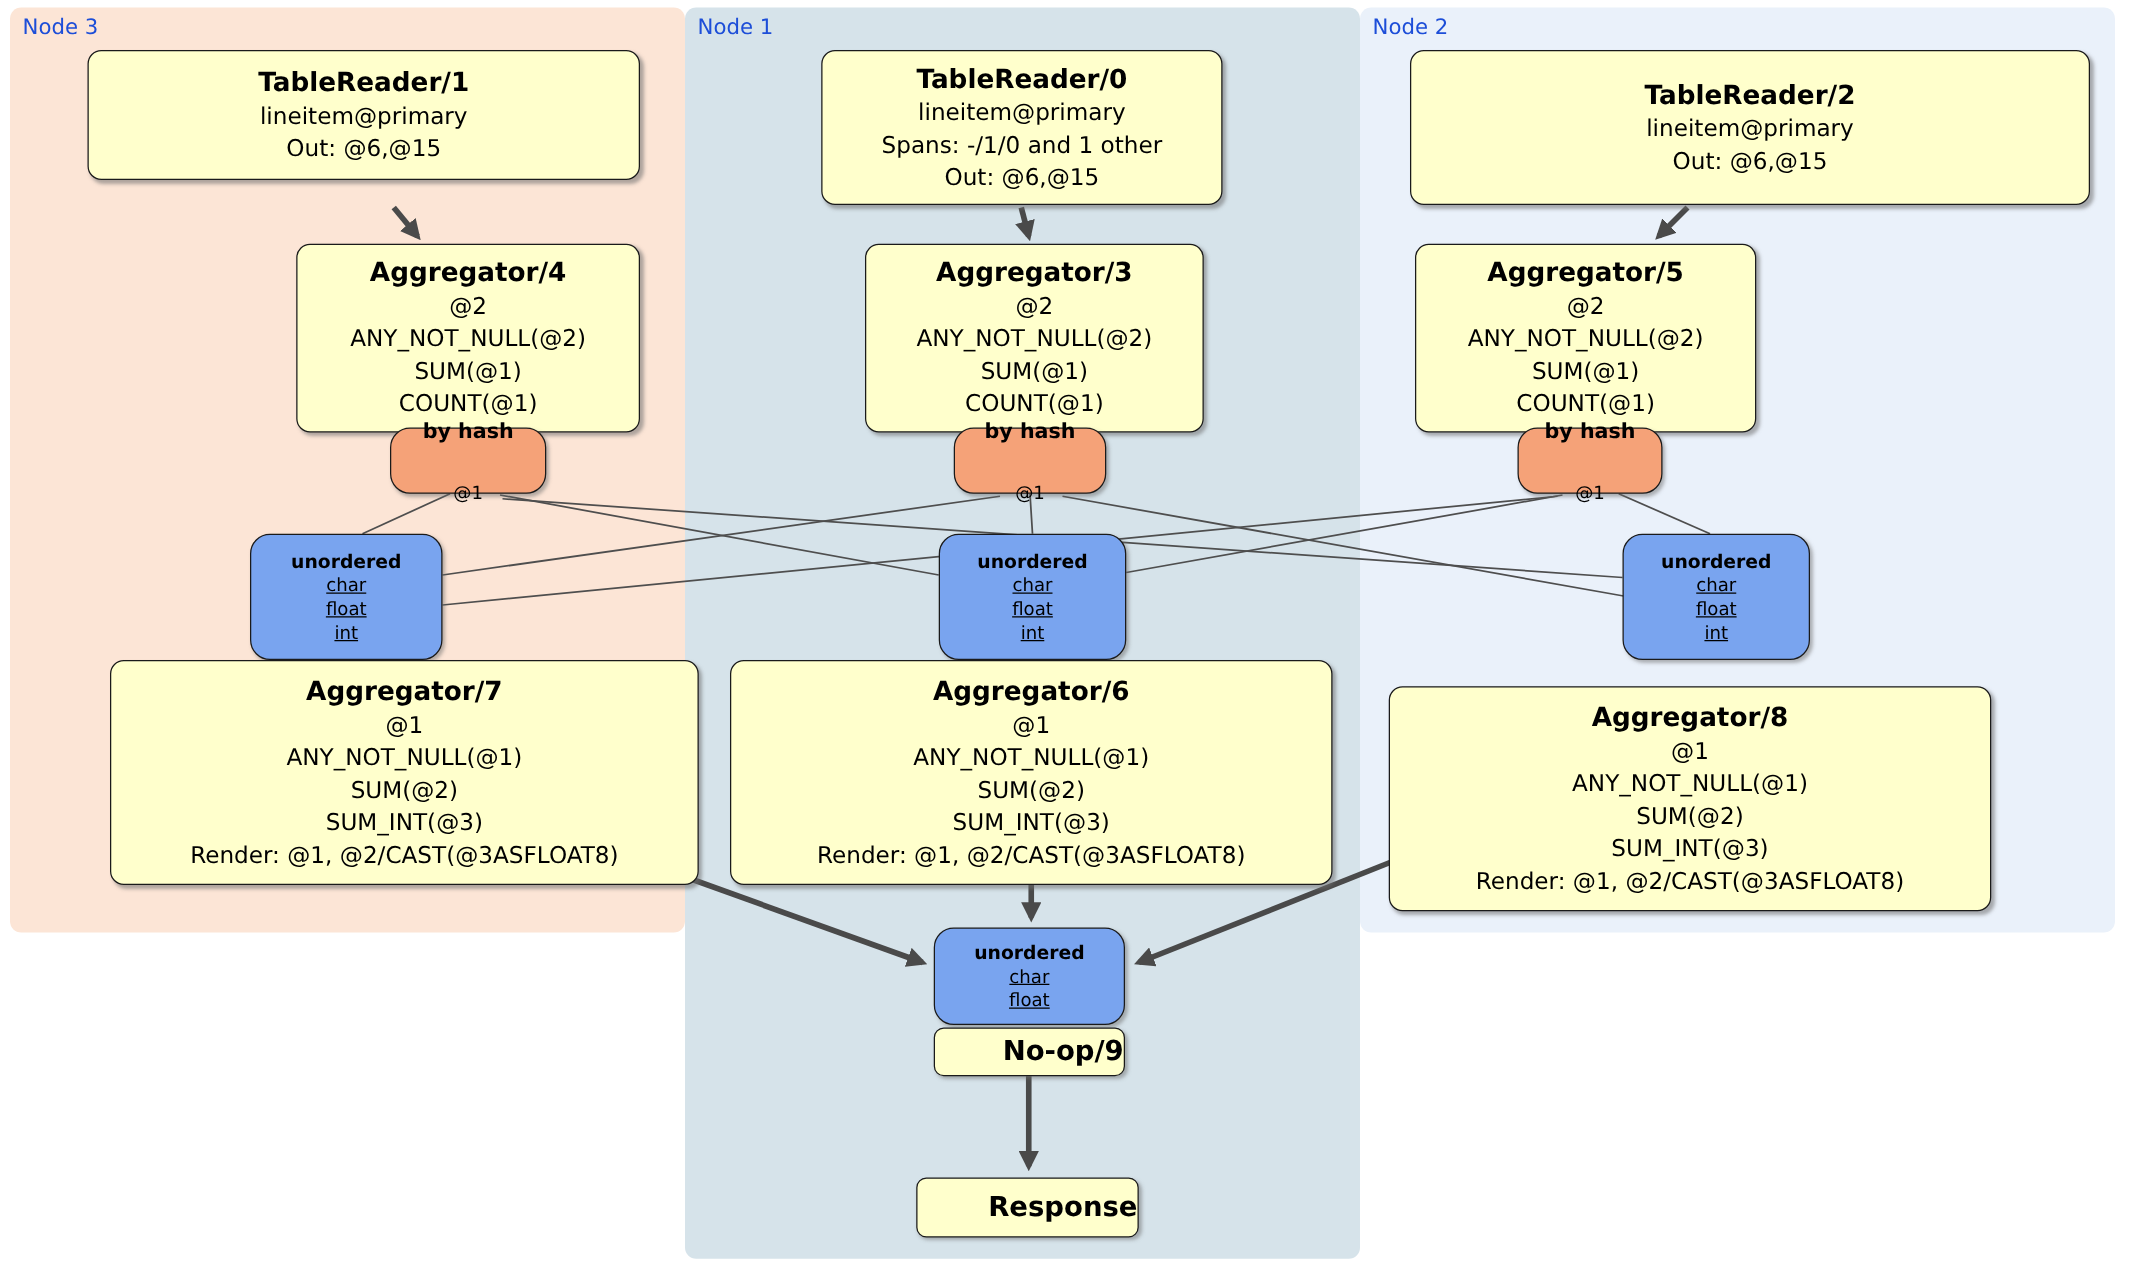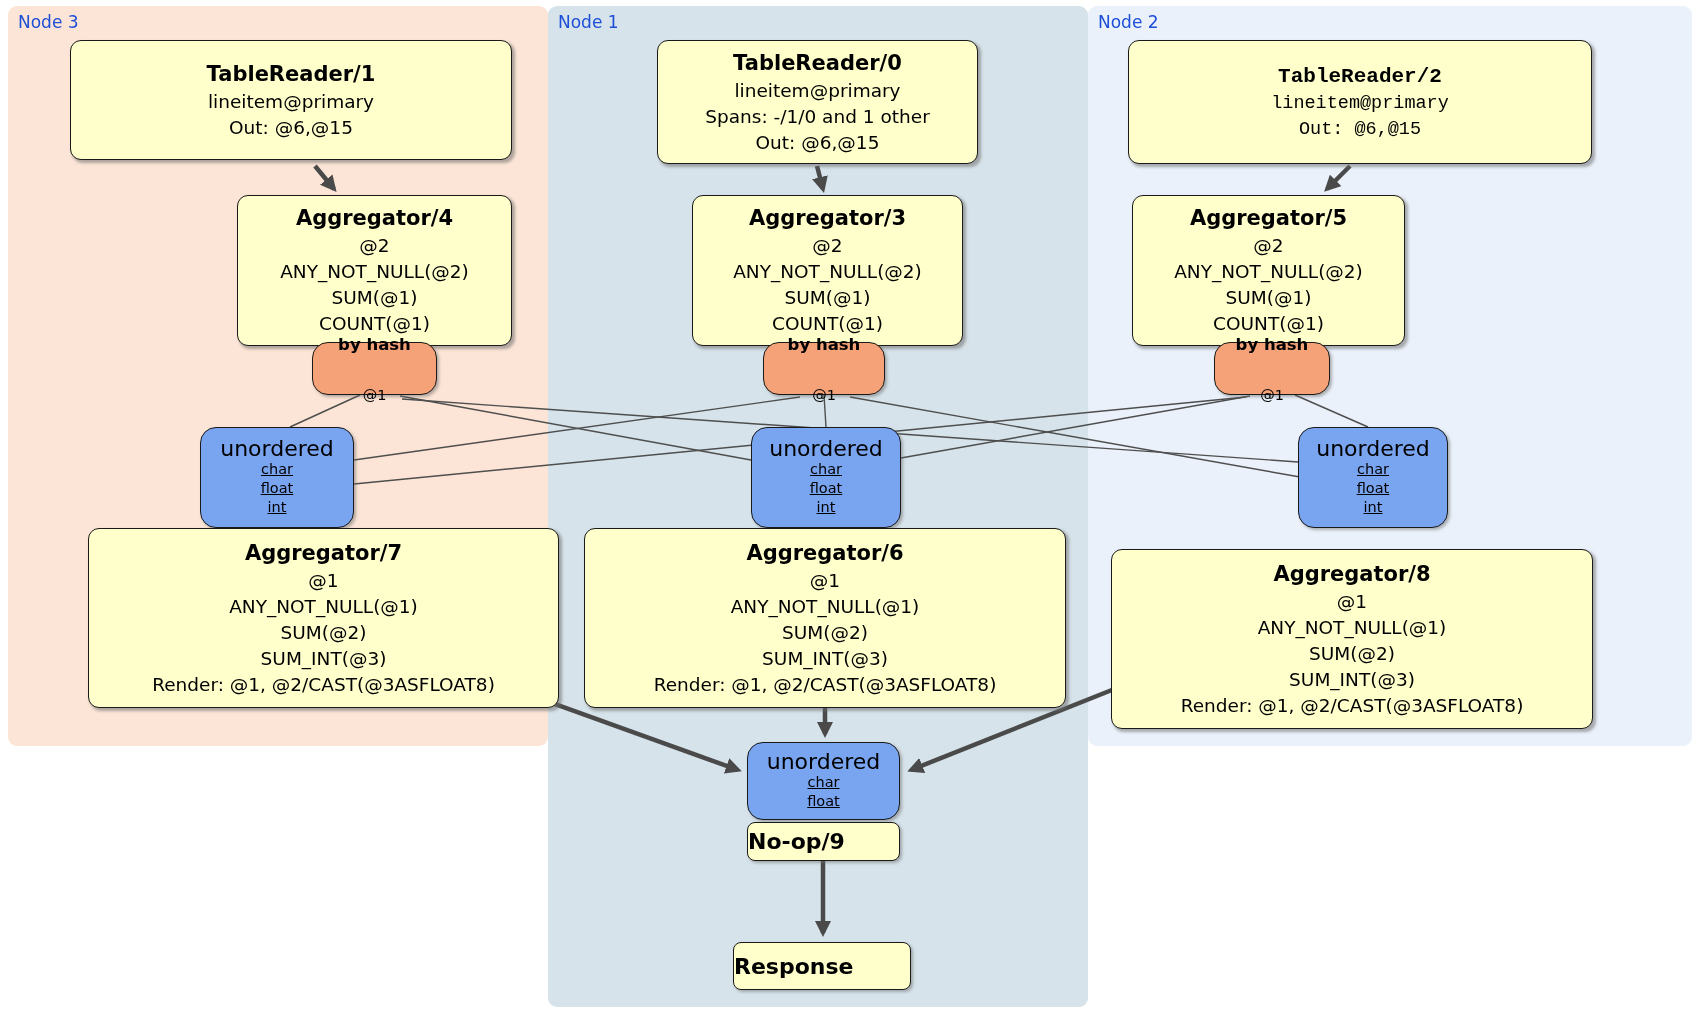--- a/index.html
+++ b/index.html
@@ -27,26 +27,26 @@
     text-align:center;box-sizing:border-box;gap:31px;
   }
   .router .title{font-weight:bold;font-size:16.5px;line-height:21px;}
   .router .sub{font-size:14.5px;line-height:18px;}
   .sync{
     position:absolute;z-index:2;background:#79a4ef;border:1.4px solid #1a1a1a;
     border-radius:16px;box-shadow:2px 2px 3px rgba(110,110,110,.5);
     display:flex;flex-direction:column;justify-content:center;align-items:center;
     text-align:center;box-sizing:border-box;
   }
-  .sync .title{font-weight:normal;font-size:22px;line-height:22px;}
+  .sync .title{font-weight:bold;font-size:15px;line-height:22px;}
   .sync .sub{font-size:14.5px;line-height:19px;text-decoration:underline;}
   .smallbox{
     position:absolute;z-index:2;background:#ffffcc;border:1.6px solid #1a1a1a;
     border-radius:8px;box-shadow:2px 2px 3px rgba(110,110,110,.5);
-    display:flex;justify-content:flex-start;align-items:center;box-sizing:border-box;
+    display:flex;justify-content:flex-end;align-items:center;box-sizing:border-box;
   }
   .smallbox .title{font-weight:bold;font-size:22px;white-space:nowrap;}
 </style>
 </head>
 <body>
 
 <div class="canvas">
 
   <div class="panel" style="left:8px;top:6px;width:540px;height:740px;background:#fce5d6;">
     <div class="panel-label">Node 3</div>
@@ -79,32 +79,32 @@
     <line class="edge-thin" x1="1250" y1="396" x2="901" y2="458"></line>
     <line class="edge-thin" x1="1295" y1="395" x2="1368" y2="427"></line>
 
     <line class="edge-thick" x1="505" y1="686" x2="738" y2="770" marker-end="url(#arrow)"></line>
     <line class="edge-thick" x1="825" y1="708" x2="825" y2="734" marker-end="url(#arrow)"></line>
     <line class="edge-thick" x1="1122" y1="686" x2="911" y2="770" marker-end="url(#arrow)"></line>
 
     <line class="edge-thick" x1="823" y1="861" x2="823" y2="933" marker-end="url(#arrow)"></line>
   </svg>
 
-  <div class="pbox" style="left:70px;top:40px;width:442px;height:120px;">
+  <div class="pbox" style="left:70px;top:40px;width:442px;height:104px;">
     <div class="title">TableReader/1</div>
     <div class="line">lineitem@primary</div>
     <div class="line">Out: @6,@15</div>
   </div>
   <div class="pbox" style="left:657px;top:40px;width:321px;height:124px;">
     <div class="title">TableReader/0</div>
     <div class="line">lineitem@primary</div>
     <div class="line">Spans: -/1/0 and 1 other</div>
     <div class="line">Out: @6,@15</div>
   </div>
-  <div class="pbox" style="left:1128px;top:40px;width:464px;height:124px;font-family:Liberation Mono, monospace;">
+  <div class="pbox" style="left:1128px;top:40px;width:544px;height:124px;">
     <div class="title">TableReader/2</div>
     <div class="line">lineitem@primary</div>
     <div class="line">Out: @6,@15</div>
   </div>
 
   <div class="pbox" style="left:237px;top:195px;width:275px;height:151px;">
     <div class="title">Aggregator/4</div>
     <div class="line">@2</div>
     <div class="line">ANY_NOT_NULL(@2)</div>
     <div class="line">SUM(@1)</div>

